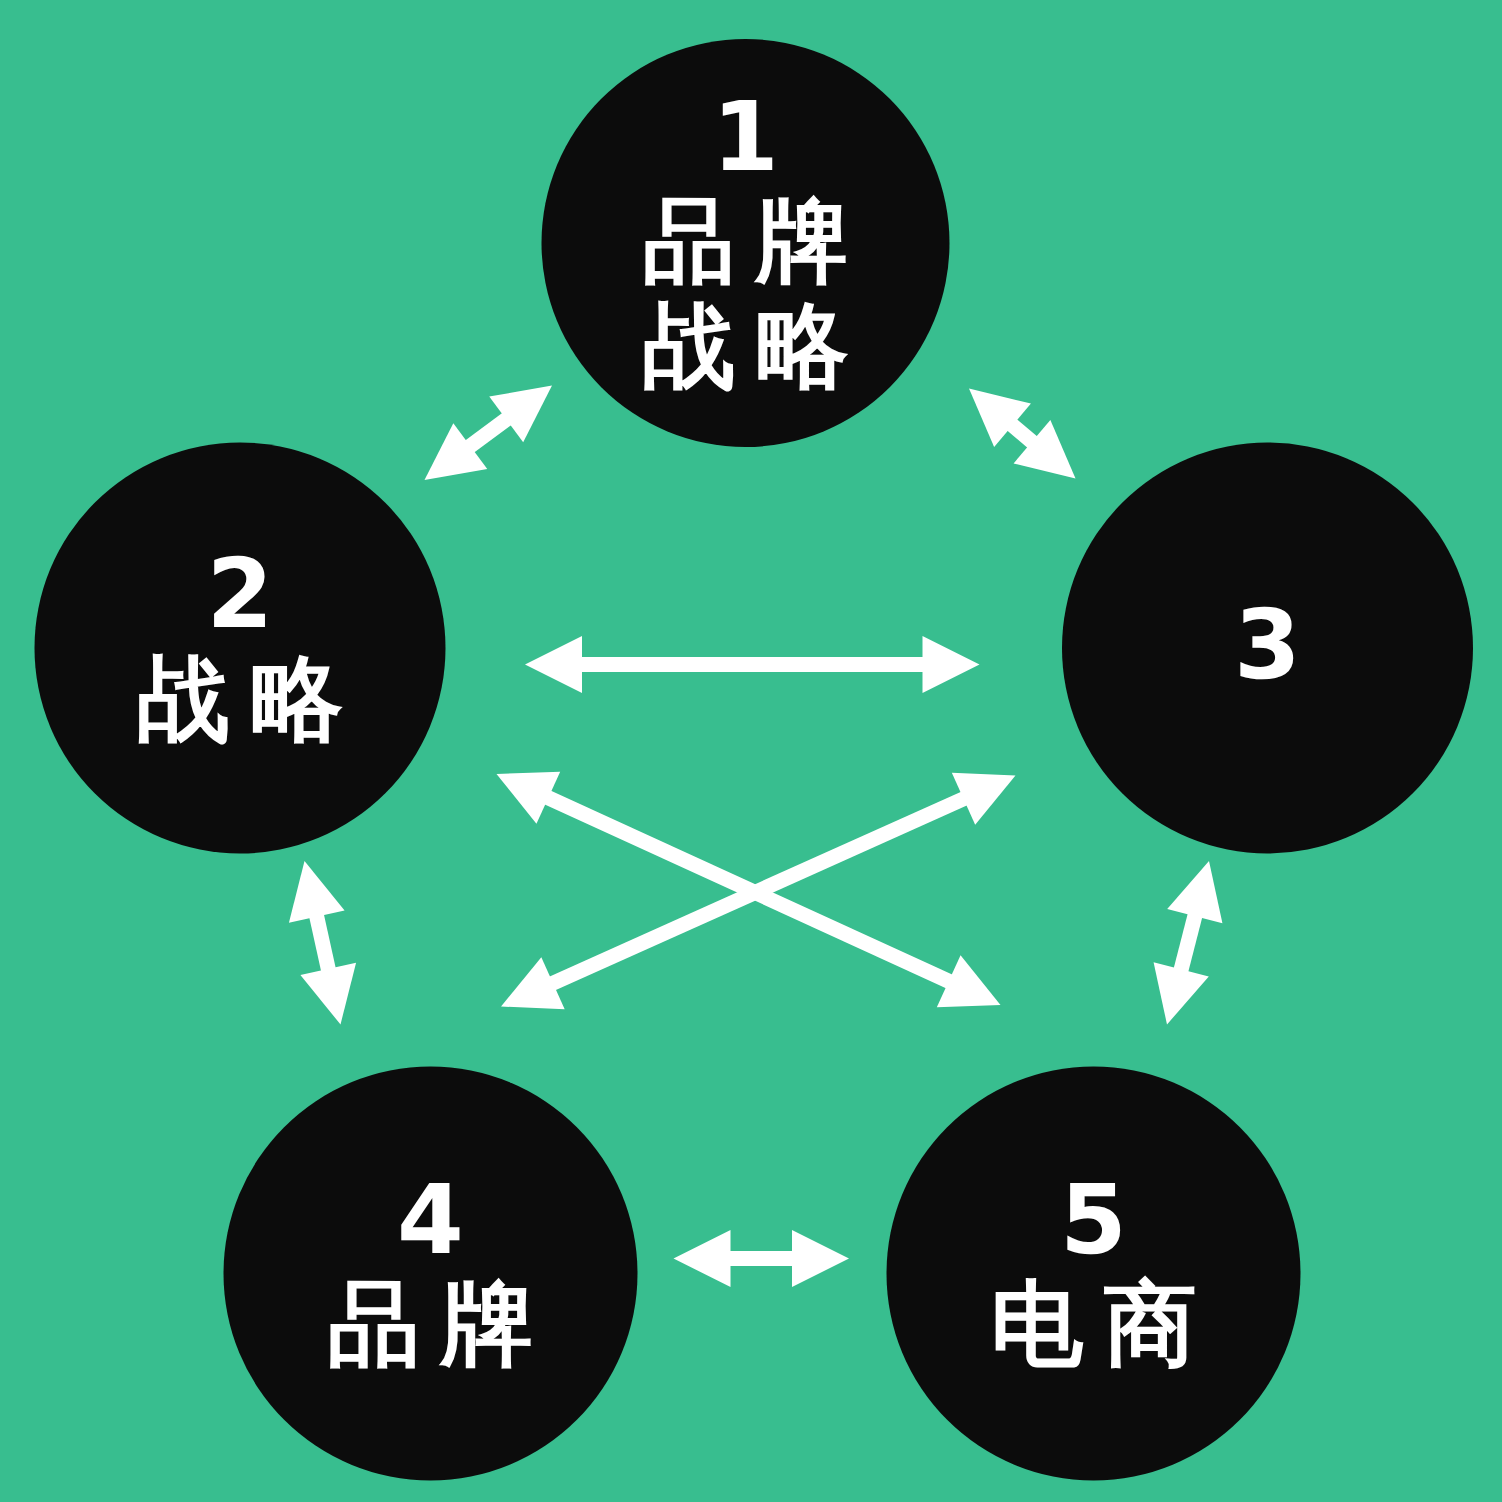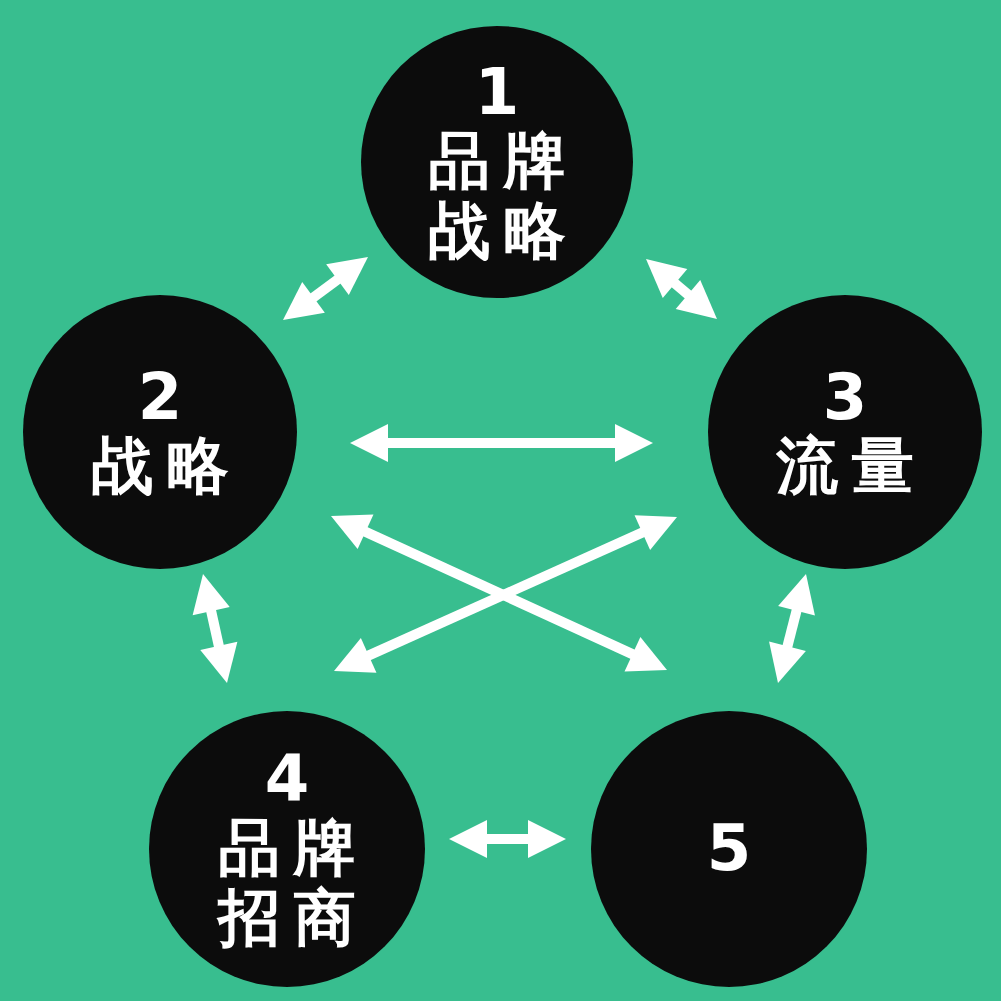--- a/index.html
+++ b/index.html
@@ -96,24 +96,23 @@
   <div class="row">战略</div>
 </div>
 
 <div class="node" style="left: 23px; top: 295px; width: 274px; height: 274px; background: rgb(12, 12, 12); color: rgb(255, 255, 255);">
   <div class="num">2</div>
   <div class="row">战略</div>
 </div>
 
 <div class="node" style="left: 708px; top: 295px; width: 274px; height: 274px; background: rgb(12, 12, 12); color: rgb(255, 255, 255);">
   <div class="num">3</div>
-  <div class="row">流量</div>
 </div>
 
 <div class="node" style="left: 149px; top: 711px; width: 276px; height: 276px; background: rgb(12, 12, 12); color: rgb(255, 255, 255);">
   <div class="num">4</div>
   <div class="row">品牌</div>
-  <div class="row">招商</div>
 </div>
 
 <div class="node" style="left: 591px; top: 711px; width: 276px; height: 276px; background: rgb(12, 12, 12); color: rgb(255, 255, 255);">
   <div class="num">5</div>
+  <div class="row">电商</div>
 </div>
 
 </body></html>

